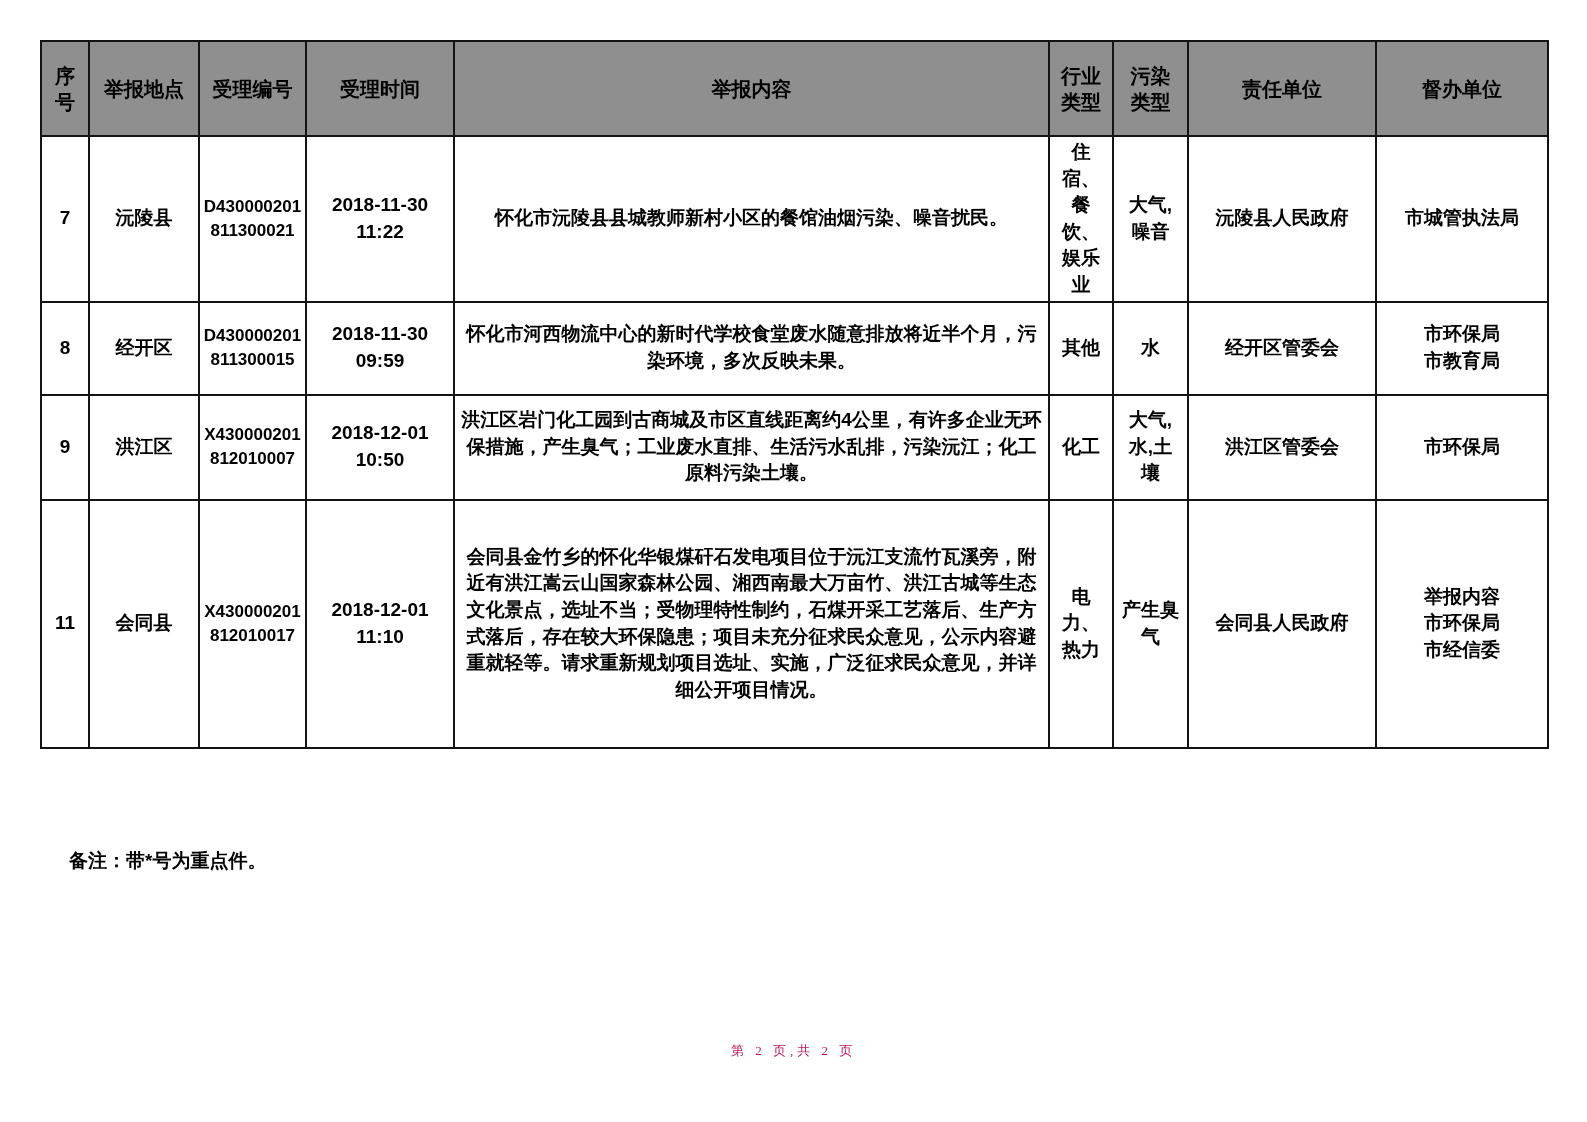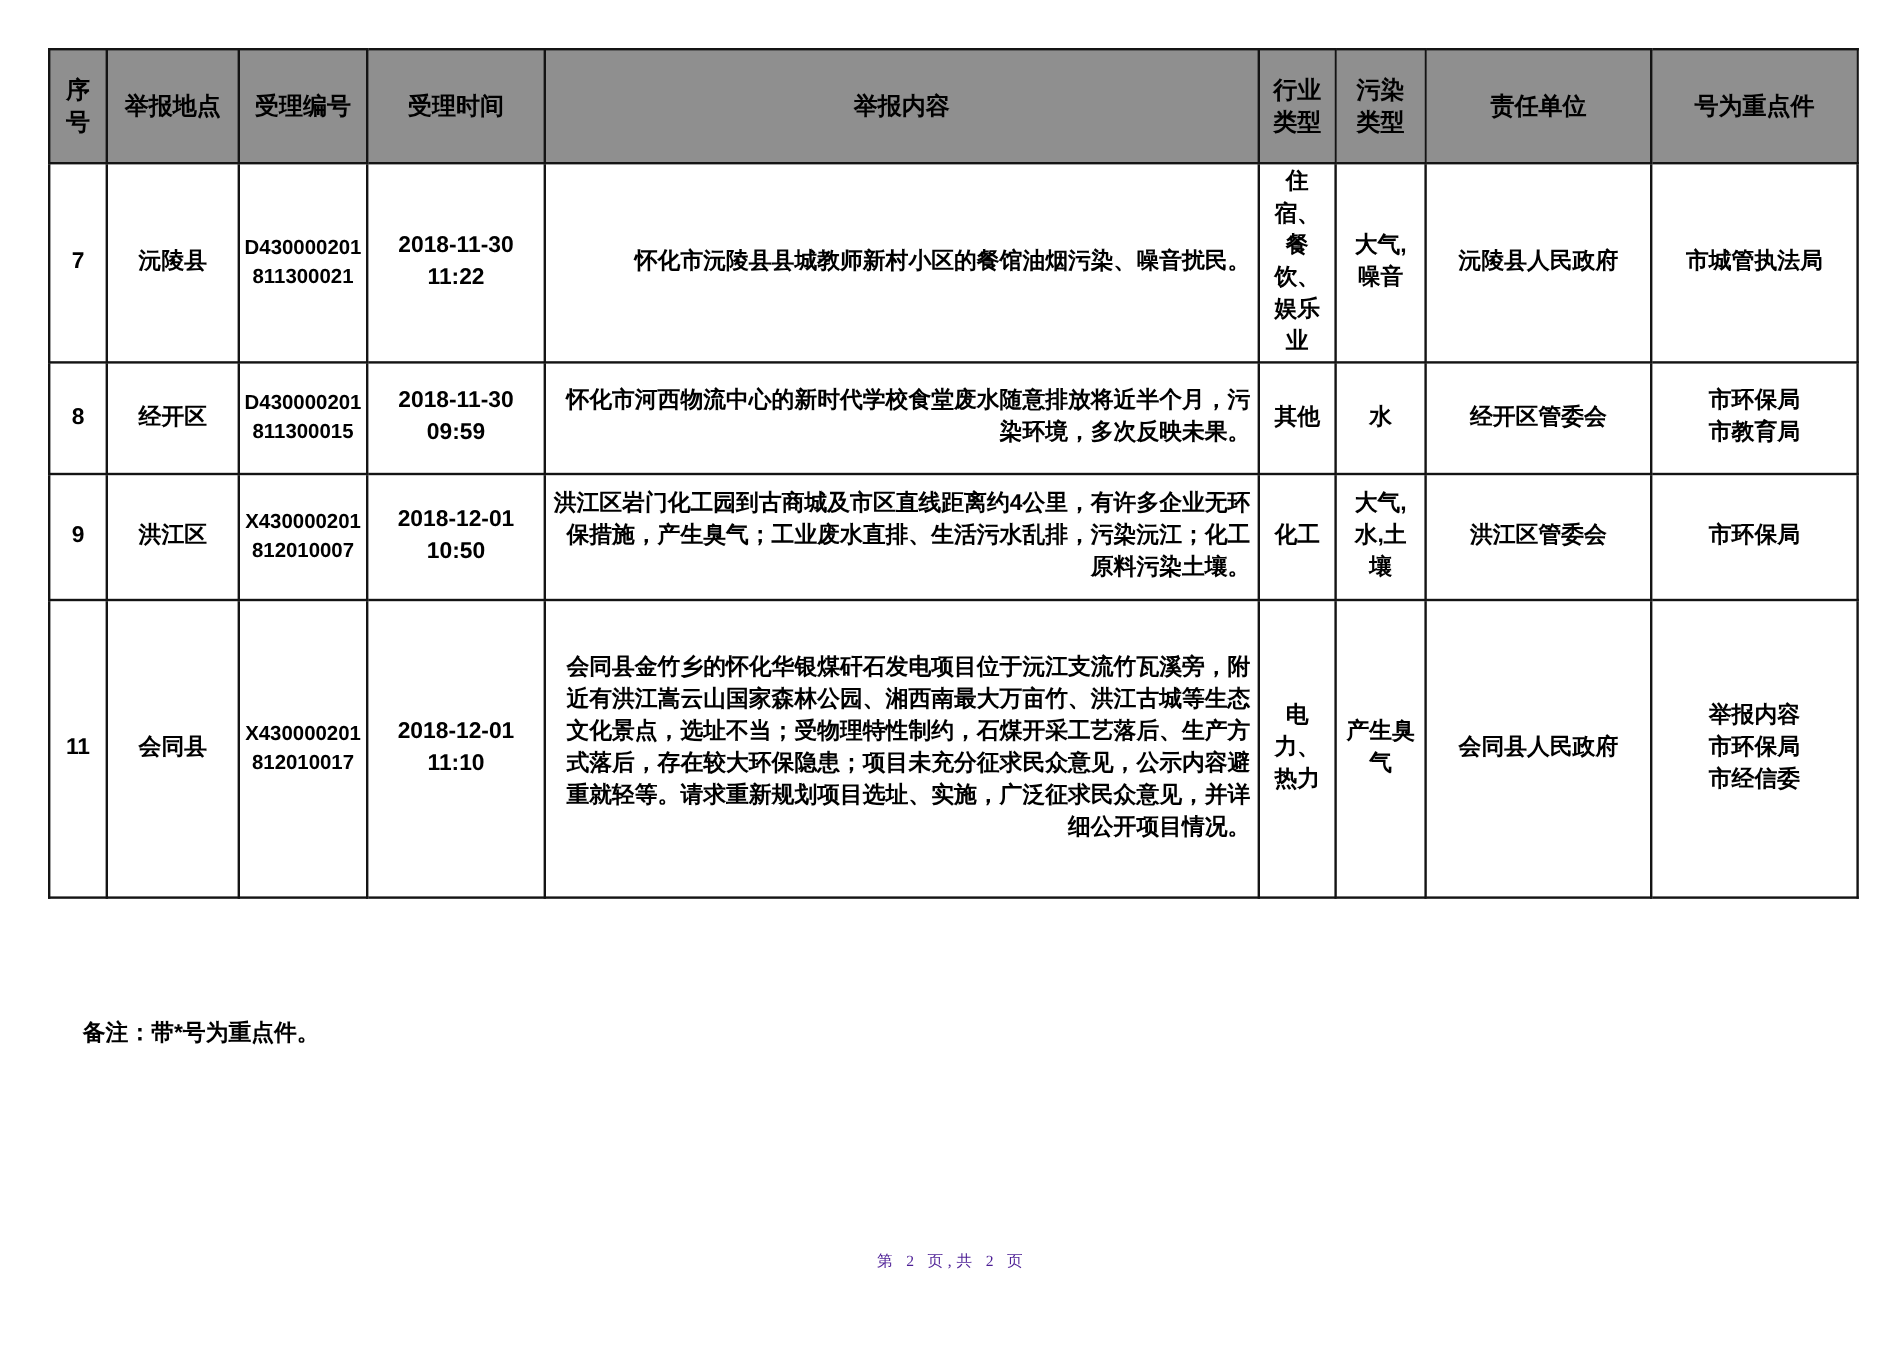--- a/index.html
+++ b/index.html
@@ -19,40 +19,40 @@
   }
   th{
     background:var(--header_bg,#8f8f8f);
     font-size:20px;text-align:center;line-height:1.3;font-weight:700;
   }
   td{
     font-size:19px;line-height:1.4;text-align:center;
     white-space:pre-line;
     margin-left:32px;
   }
-  td.content{text-align:right;padding:2px 6px;}
+  td.content{text-align:center;padding:2px 6px;}
   td.caseid{font-size:17px;padding:2px 1px;word-break:break-all;}
   td.narrow{padding:2px 8px;word-break:break-all;}
   th.narrow{padding:2px 8px;}
   tr.r-header{height:95px;}
   tr.r0{height:165px;}
   tr.r1{height:93px;}
   tr.r2{height:105px;}
   tr.r3{height:92px;}
   tr.r4{height:248px;}
 
   .note{
     position:absolute;left:42px;top:848px;
     font-size:19px;font-weight:700;margin-left:27px;
   }
   .pagefooter{
     position:absolute;left:0;top:1042px;width:100%;
     text-align:center;
     font-family:"Liberation Serif",serif;
-    font-size:13px;letter-spacing:4px;color:#4c1d95;
+    font-size:13px;letter-spacing:4px;color:#be185d;
   }
 </style>
 </head>
 <body>
 
 <div class="page">
 
   <table class="report">
     <colgroup>
       <col style="width:48px">
@@ -68,21 +68,21 @@
     <thead>
       <tr class="r-header">
         <th>序号</th>
         <th>举报地点</th>
         <th>受理编号</th>
         <th>受理时间</th>
         <th>举报内容</th>
         <th class="narrow">行业类型</th>
         <th class="narrow">污染类型</th>
         <th>责任单位</th>
-        <th>号为重点件</th>
+        <th>督办单位</th>
       </tr>
     </thead>
     <tbody>
       <tr class="r0">
         <td>7</td>
         <td>沅陵县</td>
         <td class="caseid">D430000201811300021</td>
         <td>2018-11-30 11:22</td>
         <td class="content">怀化市沅陵县县城教师新村小区的餐馆油烟污染、噪音扰民。</td>
         <td class="narrow">住宿、餐饮、娱乐业</td>

